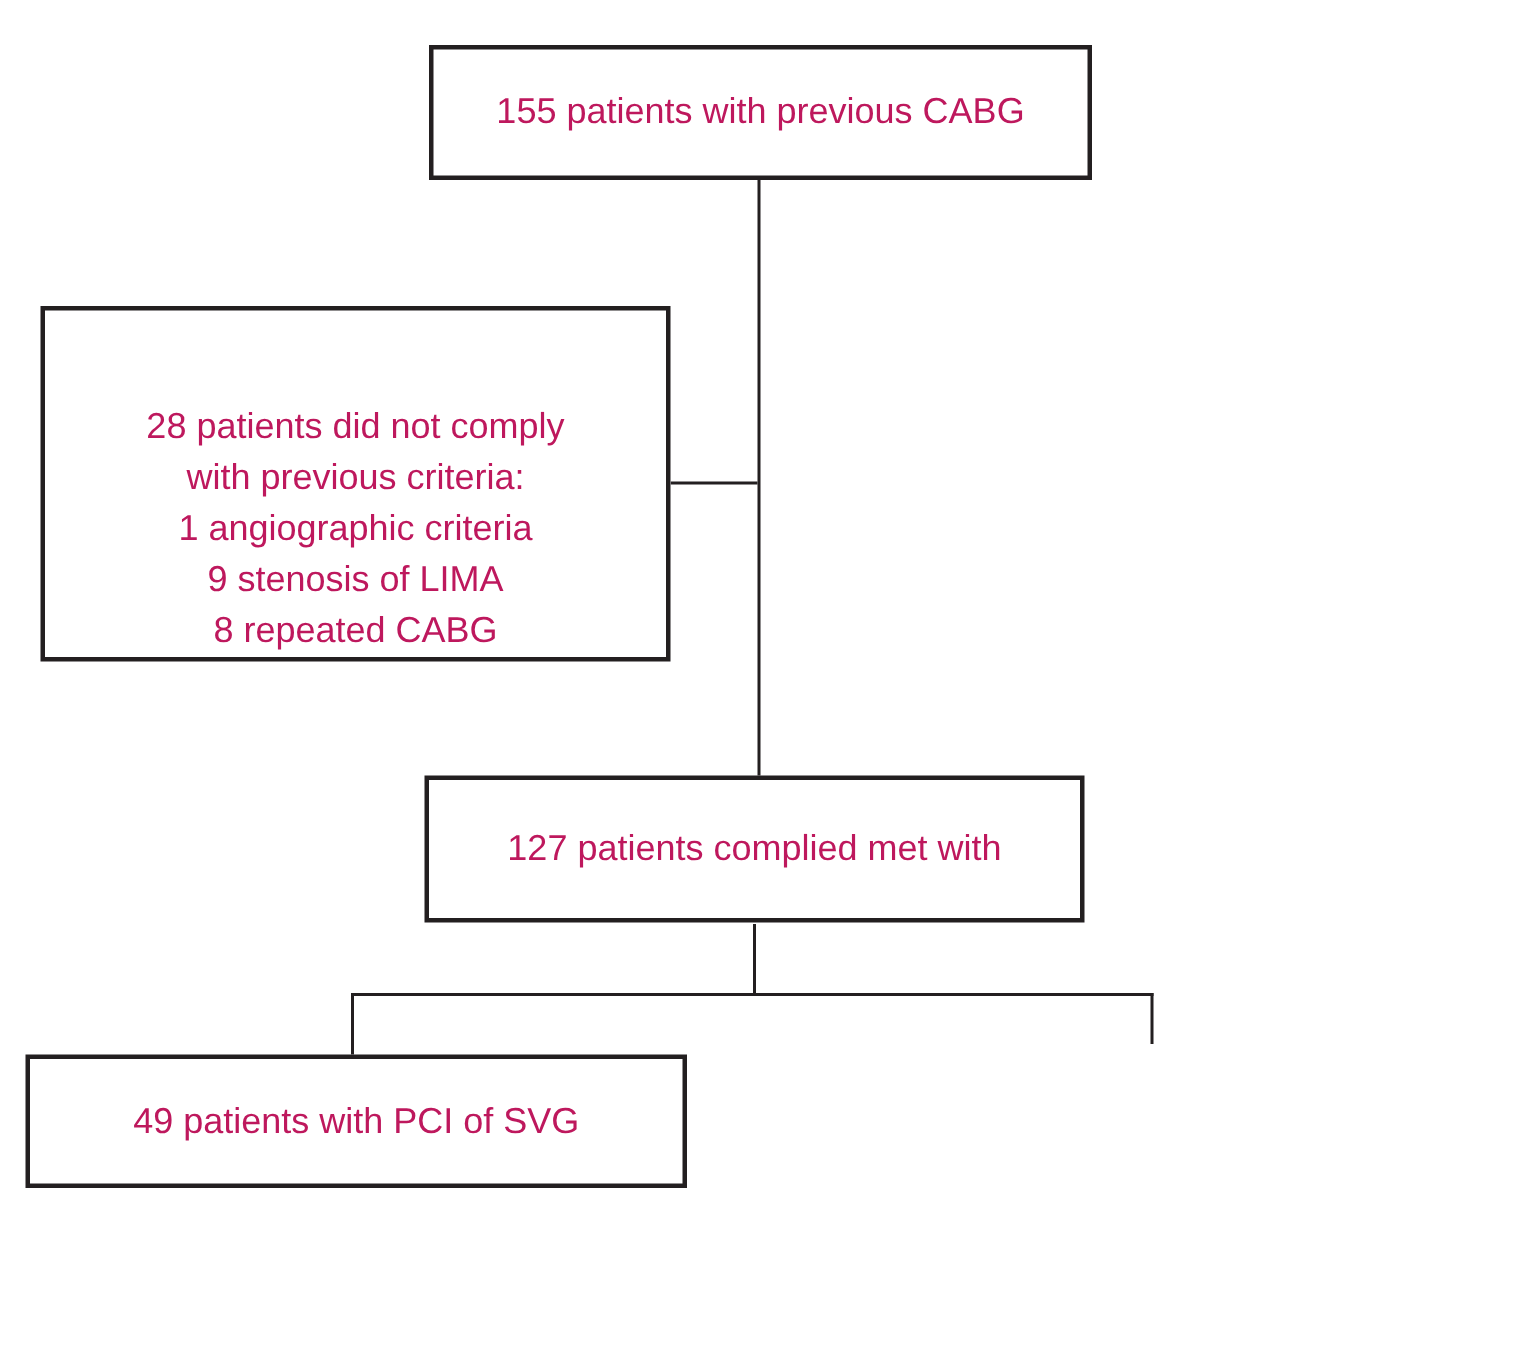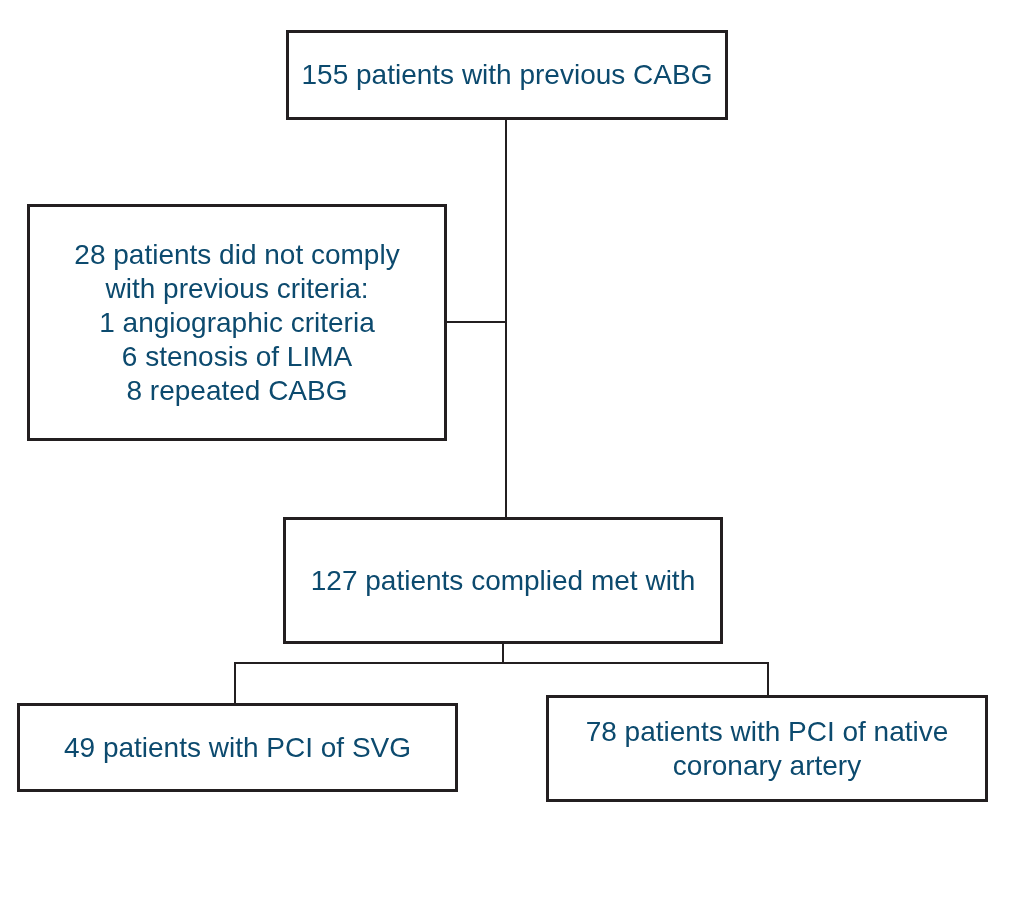--- a/index.html
+++ b/index.html
@@ -19,33 +19,33 @@
   .node {
     position: absolute;
     box-sizing: border-box;
     border: 3px solid #231f20;
     background: #ffffff;
     display: flex;
     flex-direction: column;
     align-items: center;
     justify-content: center;
     text-align: center;
-    font-size: 28px;
+    font-size: 24px;
     line-height: 34px;
-    color: #0c4a6e;
+    color: #be185d;
   }
   .node span { display: block; white-space: nowrap; }
   .connector {
     position: absolute;
     background: #231f20;
   }
   
   #top-box         { left: 286px; top: 30px;  width: 442px; height: 90px;  }
-  #exclusion-box   { left: 27px;  top: 204px; width: 420px; height: 237px; }
-  #middle-box      { left: 283px; top: 517px; width: 440px; height: 127px; }
+  #exclusion-box   { left: 27px;  top: 204px; width: 420px; height: 237px; justify-content: flex-end; }
+  #middle-box      { left: 283px; top: 517px; width: 440px; height: 98px; }
   #bottom-left-box { left: 17px;  top: 703px; width: 441px; height: 89px;  }
   #bottom-right-box{ left: 546px; top: 695px; width: 442px; height: 107px; }
   
   #conn-top-middle     { left: 505px; top: 119px; width: 2px;   height: 399px; }
   #conn-exclusion      { left: 447px; top: 321px; width: 58px;  height: 2px;   }
   #conn-middle-stem    { left: 502px; top: 616px; width: 2px;   height: 48px;  }
   #conn-branch         { left: 234px; top: 662px; width: 535px; height: 2px;   }
   #conn-drop-left      { left: 234px; top: 662px; width: 2px;   height: 42px;  }
   #conn-drop-right     { left: 767px; top: 662px; width: 2px;   height: 34px;  }
 </style>
@@ -62,30 +62,26 @@
   <div class="connector" id="conn-drop-right"></div>
 
   <div class="node" id="top-box">
     <span>155 patients with previous CABG</span>
   </div>
 
   <div class="node" id="exclusion-box">
     <span>28 patients did not comply</span>
     <span>with previous criteria:</span>
     <span>1 angiographic criteria</span>
-    <span>6 stenosis of LIMA</span>
+    <span>9 stenosis of LIMA</span>
     <span>8 repeated CABG</span>
   </div>
 
   <div class="node" id="middle-box">
     <span>127 patients complied met with</span>
   </div>
 
   <div class="node" id="bottom-left-box">
     <span>49 patients with PCI of SVG</span>
   </div>
 
-  <div class="node" id="bottom-right-box">
-    <span>78 patients with PCI of native</span>
-    <span>coronary artery</span>
-  </div>
 
 </div>
 
 </body></html>

